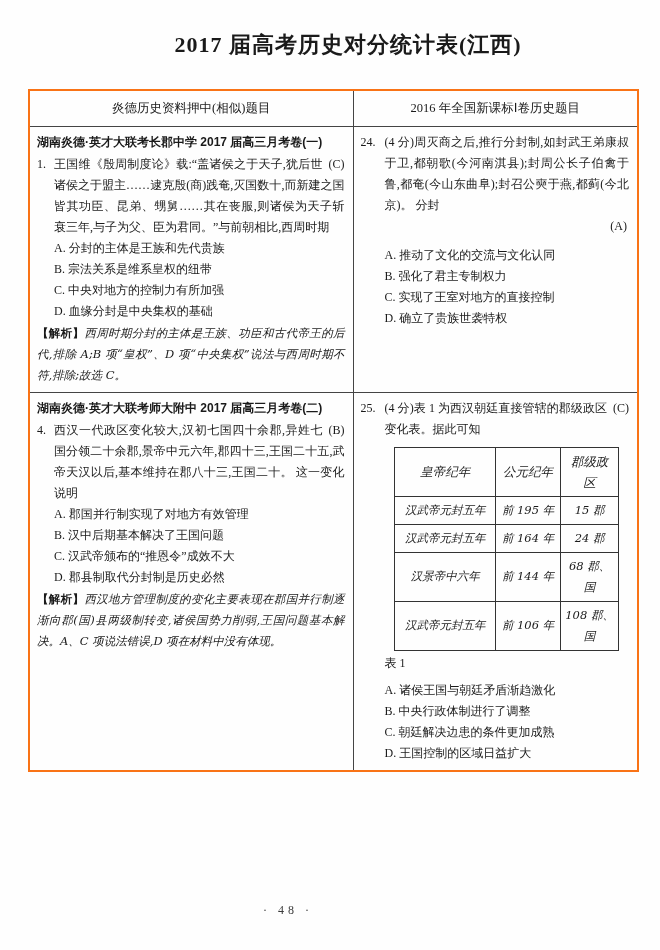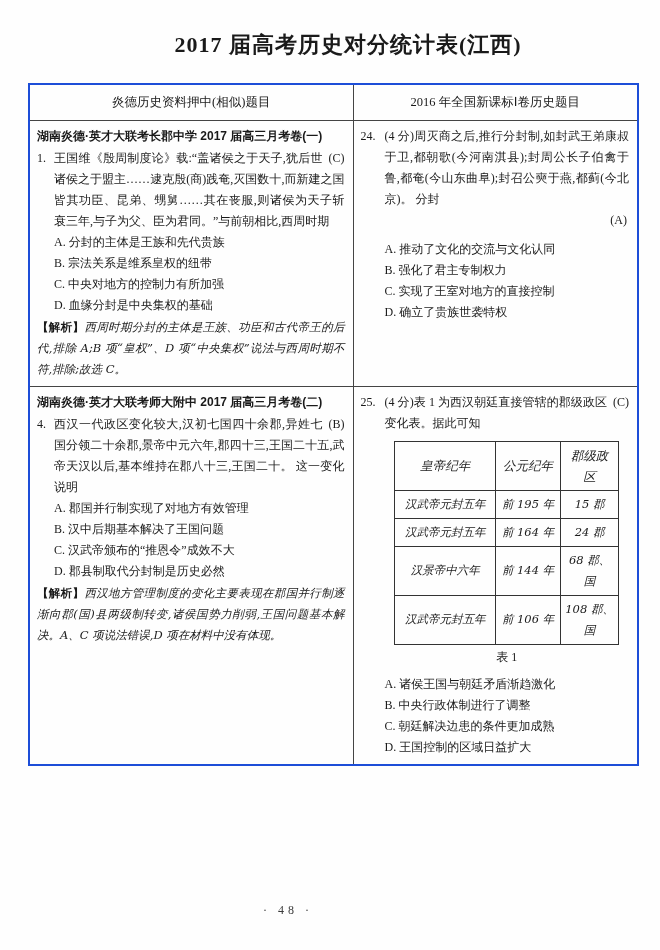--- a/index.html
+++ b/index.html
@@ -15,25 +15,25 @@
     top: 30px; left: 0; width: 660px;
     text-align: center;
     font-size: 22px;
     font-weight: bold;
     letter-spacing: 1px;
     font-family: "Liberation Serif", serif;
     padding-left: 36px;
   }
   table.main-table {
     position: absolute;
-    left: 28px; top: 83px;
+    left: 28px; top: 89px;
     width: 609px;
     border-collapse: collapse;
     table-layout: fixed;
-    border: 2px solid #1d4ed8;
+    border: 2px solid #f97316;
     font-size: 12px;
     line-height: 21px;
   }
   table.main-table col.left-col { width: 324px; }
   table.main-table col.right-col { width: 285px; }
   table.main-table th, table.main-table td {
     border: 1px solid #444;
     vertical-align: top;
     padding: 5px 8px 6px 7px;
   }
@@ -88,21 +88,21 @@
     text-align: center;
     vertical-align: middle;
     font-weight: normal;
     padding: 3px 4px;
     height: 24px;
   }
   table.inner-table .col-emperor { width: 45%; }
   table.inner-table .col-era { width: 29%; }
   table.inner-table .col-region { width: 26%; text-align: center; }
   .inner-caption {
-    text-align: center;
+    text-align: left;
     margin: 2px 0 6px 0;
   }
   .footer {
     position: absolute;
     top: 903px; left: 0; width: 576px;
     text-align: center;
     font-size: 12px;
     color: #3a3a3a;
     letter-spacing: 4px;
   }

